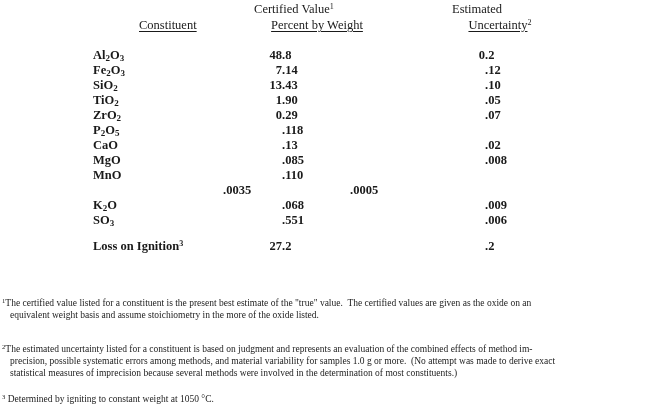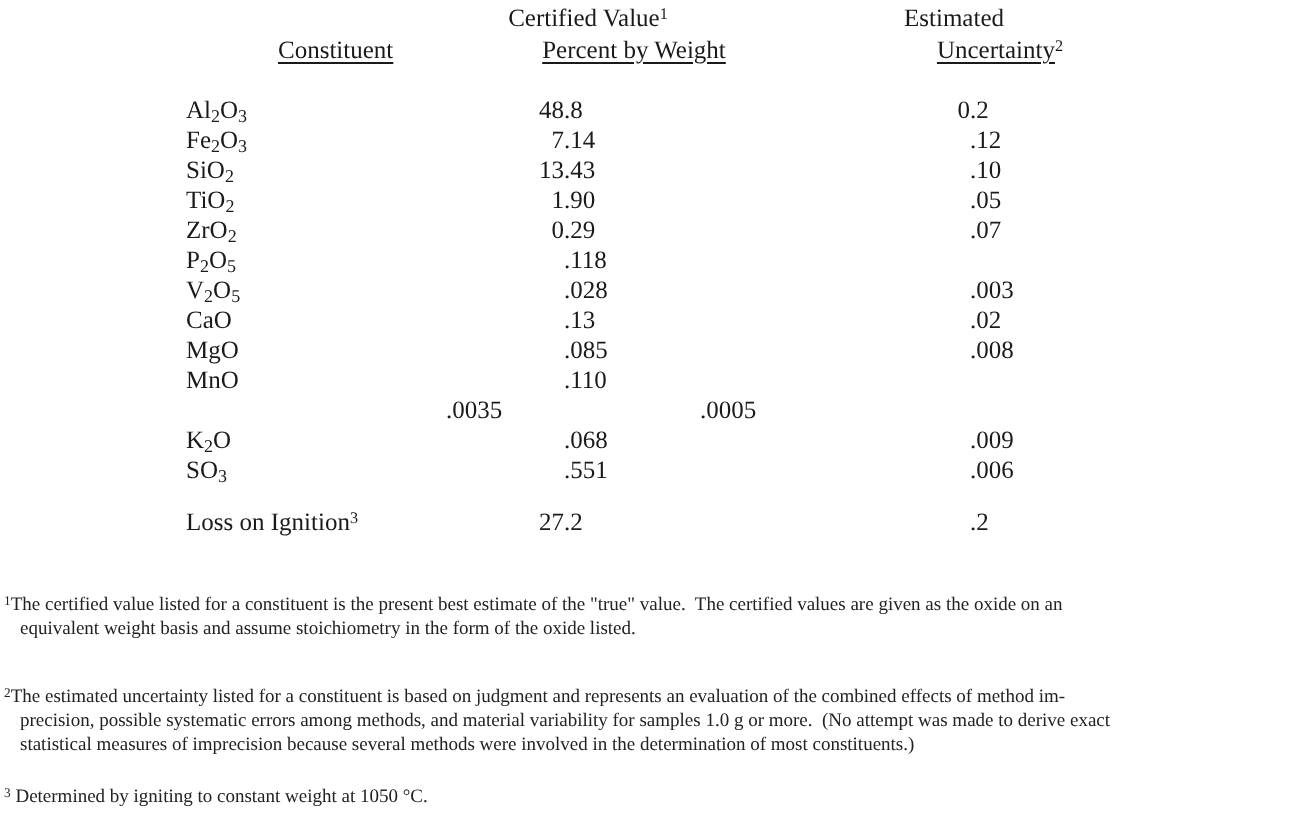--- a/index.html
+++ b/index.html
@@ -24,21 +24,21 @@
   .ul { text-decoration: underline; text-underline-offset: 2px; text-decoration-thickness: 1px; margin-left: 46px; }
 
   sup { font-size: 0.65em; vertical-align: 0.45em; line-height: 0; }
   sub { font-size: 0.72em; vertical-align: -0.22em; line-height: 0; }
 
   
   .rows { position: absolute; top: 48px; left: 0; right: 0; font-size: 12.5px; }
   .row {
     display: grid;
     grid-template-columns: 93px 130px 59px 68px 135px auto;
-    height: 15px; line-height: 15px;
+    height: 15px; line-height: 15px; font-weight: bold;
   }
   .row.summary { margin-top: 11px; }
   .c-name { text-align: left; white-space: nowrap; }
   .c-int  { text-align: right; white-space: nowrap; }
   .c-frac { text-align: left;  white-space: nowrap; }
 
   
   .footnotes { position: absolute; top: 297px; left: 2px; right: 0; font-size: 9.5px; color: #222222; }
   .fn-line { white-space: pre; line-height: 12.3px; }
   .fn-line.cont { padding-left: 8px; }
@@ -106,28 +106,20 @@
       </div>
       <div class="row">
         <span></span>
         <span class="c-name">P<sub>2</sub>O<sub>5</sub></span>
         <span class="c-int"></span>
         <span class="c-frac">.118</span>
         <span class="c-int"></span>
       </div>
       <div class="row">
         <span></span>
-        <span class="c-name">V<sub>2</sub>O<sub>5</sub></span>
-        <span class="c-int"></span>
-        <span class="c-frac">.028</span>
-        <span class="c-int"></span>
-        <span class="c-frac">.003</span>
-      </div>
-      <div class="row">
-        <span></span>
         <span class="c-name">CaO</span>
         <span class="c-int"></span>
         <span class="c-frac">.13</span>
         <span class="c-int"></span>
         <span class="c-frac">.02</span>
       </div>
       <div class="row">
         <span></span>
         <span class="c-name">MgO</span>
         <span class="c-int"></span>
@@ -171,21 +163,21 @@
         <span class="c-int">27</span>
         <span class="c-frac">.2</span>
         <span class="c-int"></span>
         <span class="c-frac">.2</span>
       </div>
     </div>
 
   <div id="footnotes" class="footnotes">
       <div class="footnote" style="margin-top: 0px;">
         <div class="fn-line"><sup>1</sup>The certified value listed for a constituent is the present best estimate of the "true" value.  The certified values are given as the oxide on an</div>
-        <div class="fn-line cont">equivalent weight basis and assume stoichiometry in the form of the oxide listed.</div>
+        <div class="fn-line cont">equivalent weight basis and assume stoichiometry in the more of the oxide listed.</div>
       </div>
       <div class="footnote" style="margin-top: 21px;">
         <div class="fn-line"><sup>2</sup>The estimated uncertainty listed for a constituent is based on judgment and represents an evaluation of the combined effects of method im-</div>
         <div class="fn-line cont">precision, possible systematic errors among methods, and material variability for samples 1.0 g or more.  (No attempt was made to derive exact</div>
         <div class="fn-line cont">statistical measures of imprecision because several methods were involved in the determination of most constituents.)</div>
       </div>
       <div class="footnote" style="margin-top: 14px;">
         <div class="fn-line"><sup>3</sup> Determined by igniting to constant weight at 1050 °C.</div>
       </div>
     </div>

